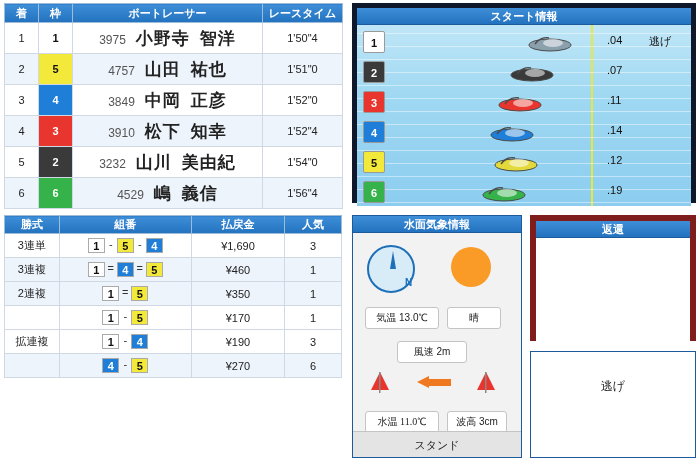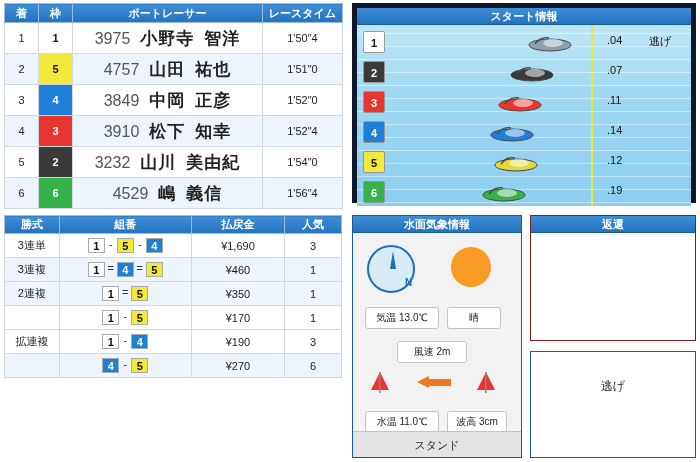--- a/index.html
+++ b/index.html
@@ -70,21 +70,21 @@
     color: #111;
   }
   .lane1 { background: #ffffff; color:#111; }
   .lane2 { background: #3a3a3a; color:#fff; }
   .lane3 { background: #e8352e; color:#fff; }
   .lane4 { background: #1f7fd8; color:#fff; }
   .lane5 { background: #f2e93a; color:#111; }
   .lane6 { background: #35b34a; color:#fff; }
 
   .racer-cell { text-align: left; padding-left: 6px; white-space: nowrap; }
-  .reg-no { color: #555; font-size: 16px; margin-right: 10px; }
+  .reg-no { color: #555; font-size: 12px; margin-right: 10px; }
   .racer-name { font-weight: bold; font-size: 17px; letter-spacing: 1px; }
   .racer-name .gap { display: inline-block; width: 10px; }
   .time-cell { font-size: 12px; }
 
   
   #start-info {
     left: 352px; top: 3px; width: 344px; height: 200px;
     border: 5px solid #0f172a;
   }
   #start-info .panel-head { border: 0; border-bottom: 1px solid #1c5a9c; }
@@ -233,21 +233,21 @@
     border: 1px solid #c4c4c4;
     border-radius: 3px;
     font-size: 10px;
     text-align: center;
     line-height: 20px;
     height: 22px;
   }
   #w-temp { left: 12px; top: 74px; width: 74px; }
   #w-cond { left: 94px; top: 74px; width: 54px; }
   #w-wind { left: 44px; top: 108px; width: 70px; }
-  #w-water { left: 12px; top: 178px; width: 74px; }
+  #w-water { left: 12px; top: 178px; width: 74px; font-family: Liberation Serif, serif; }
   #w-wave { left: 94px; top: 178px; width: 60px; }
   .arrow {
     position: absolute; left: 64px; top: 143px;
     width: 40px; height: 12px;
   }
   .arrow .shaft {
     position: absolute; left: 10px; top: 3px;
     width: 24px; height: 7px; background: #f07820;
   }
   .arrow .head {
@@ -267,21 +267,21 @@
     line-height: 26px;
     text-align: center;
     font-size: 11px;
     background: #e4e4e4;
     border-top: 1px solid #c4c4c4;
   }
 
   
   #henkan {
     left: 530px; top: 215px; width: 166px; height: 126px;
-    border: 1px solid #7f1d1d;
+    border: 6px solid #7f1d1d;
   }
   #henkan .panel-head { border: 0; border-bottom: 1px solid #1c5a9c; }
   #henkan .body { height: 107px; background: #fff; }
 
   #kimarite {
     left: 530px; top: 351px; width: 166px; height: 107px;
     border: 1px solid #1c5a9c;
   }
   #kimarite .panel-head { border: 0; border-bottom: 1px solid #1c5a9c; }
   #kimarite .body {

